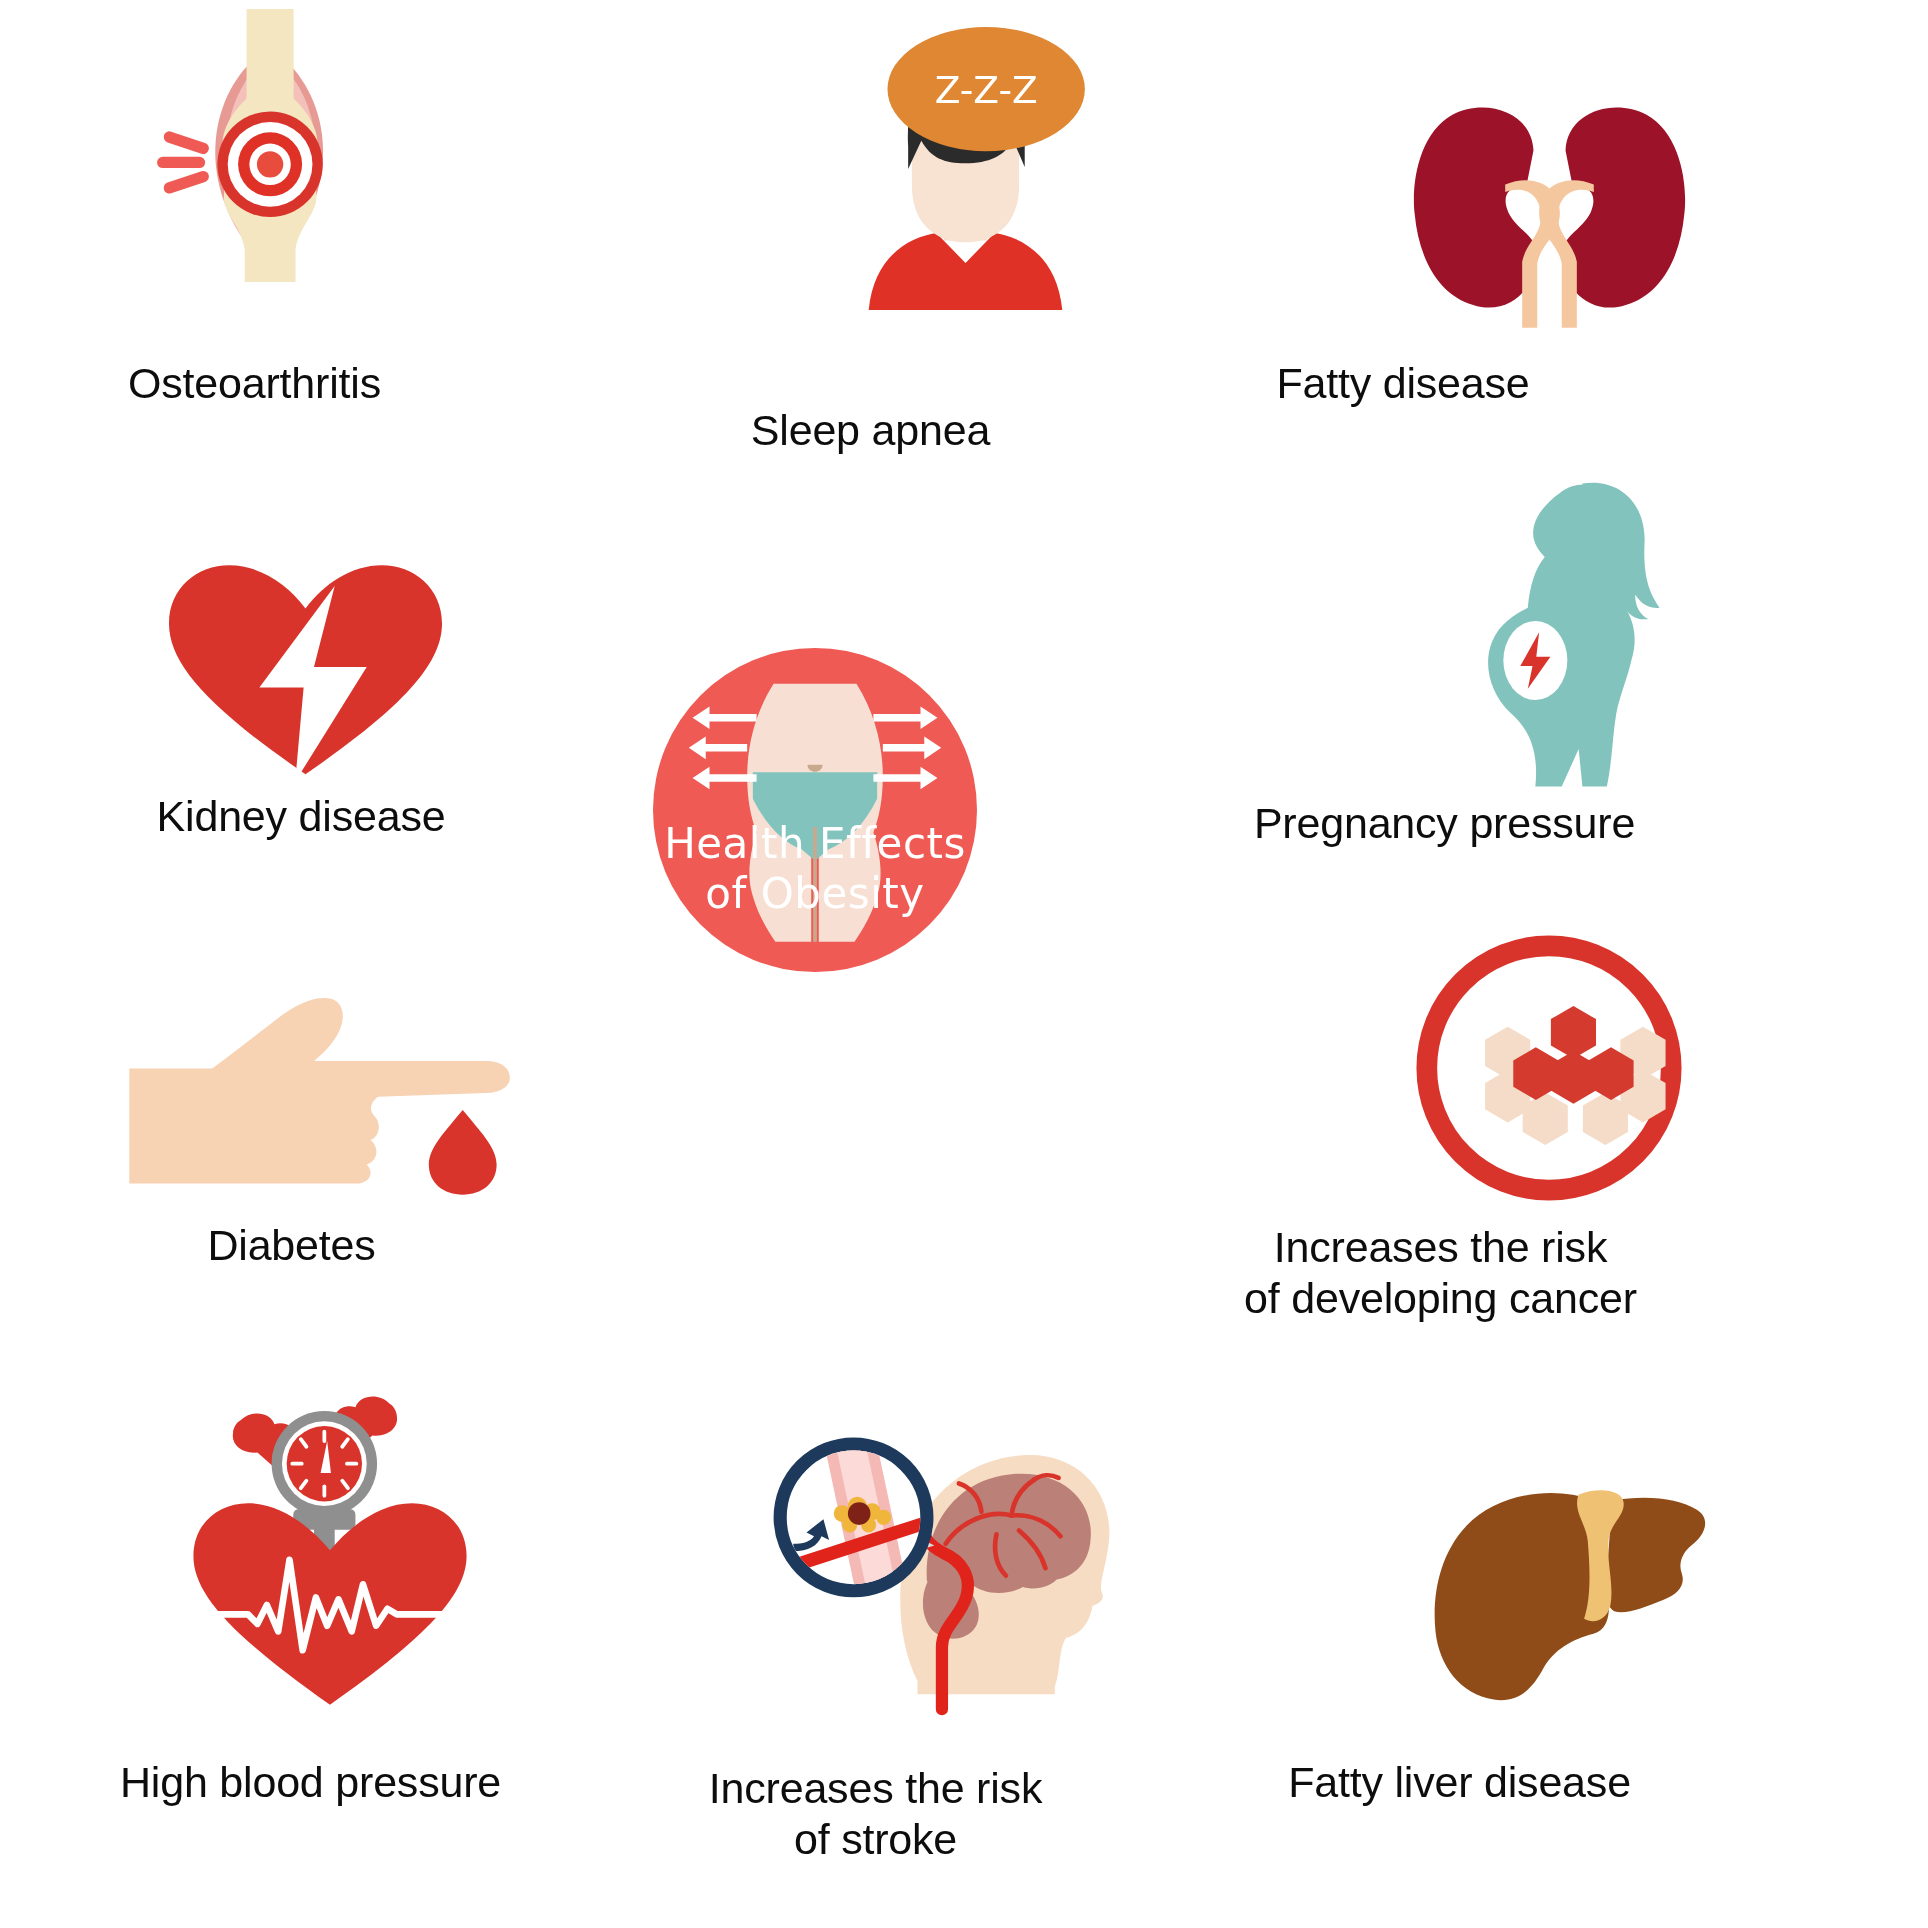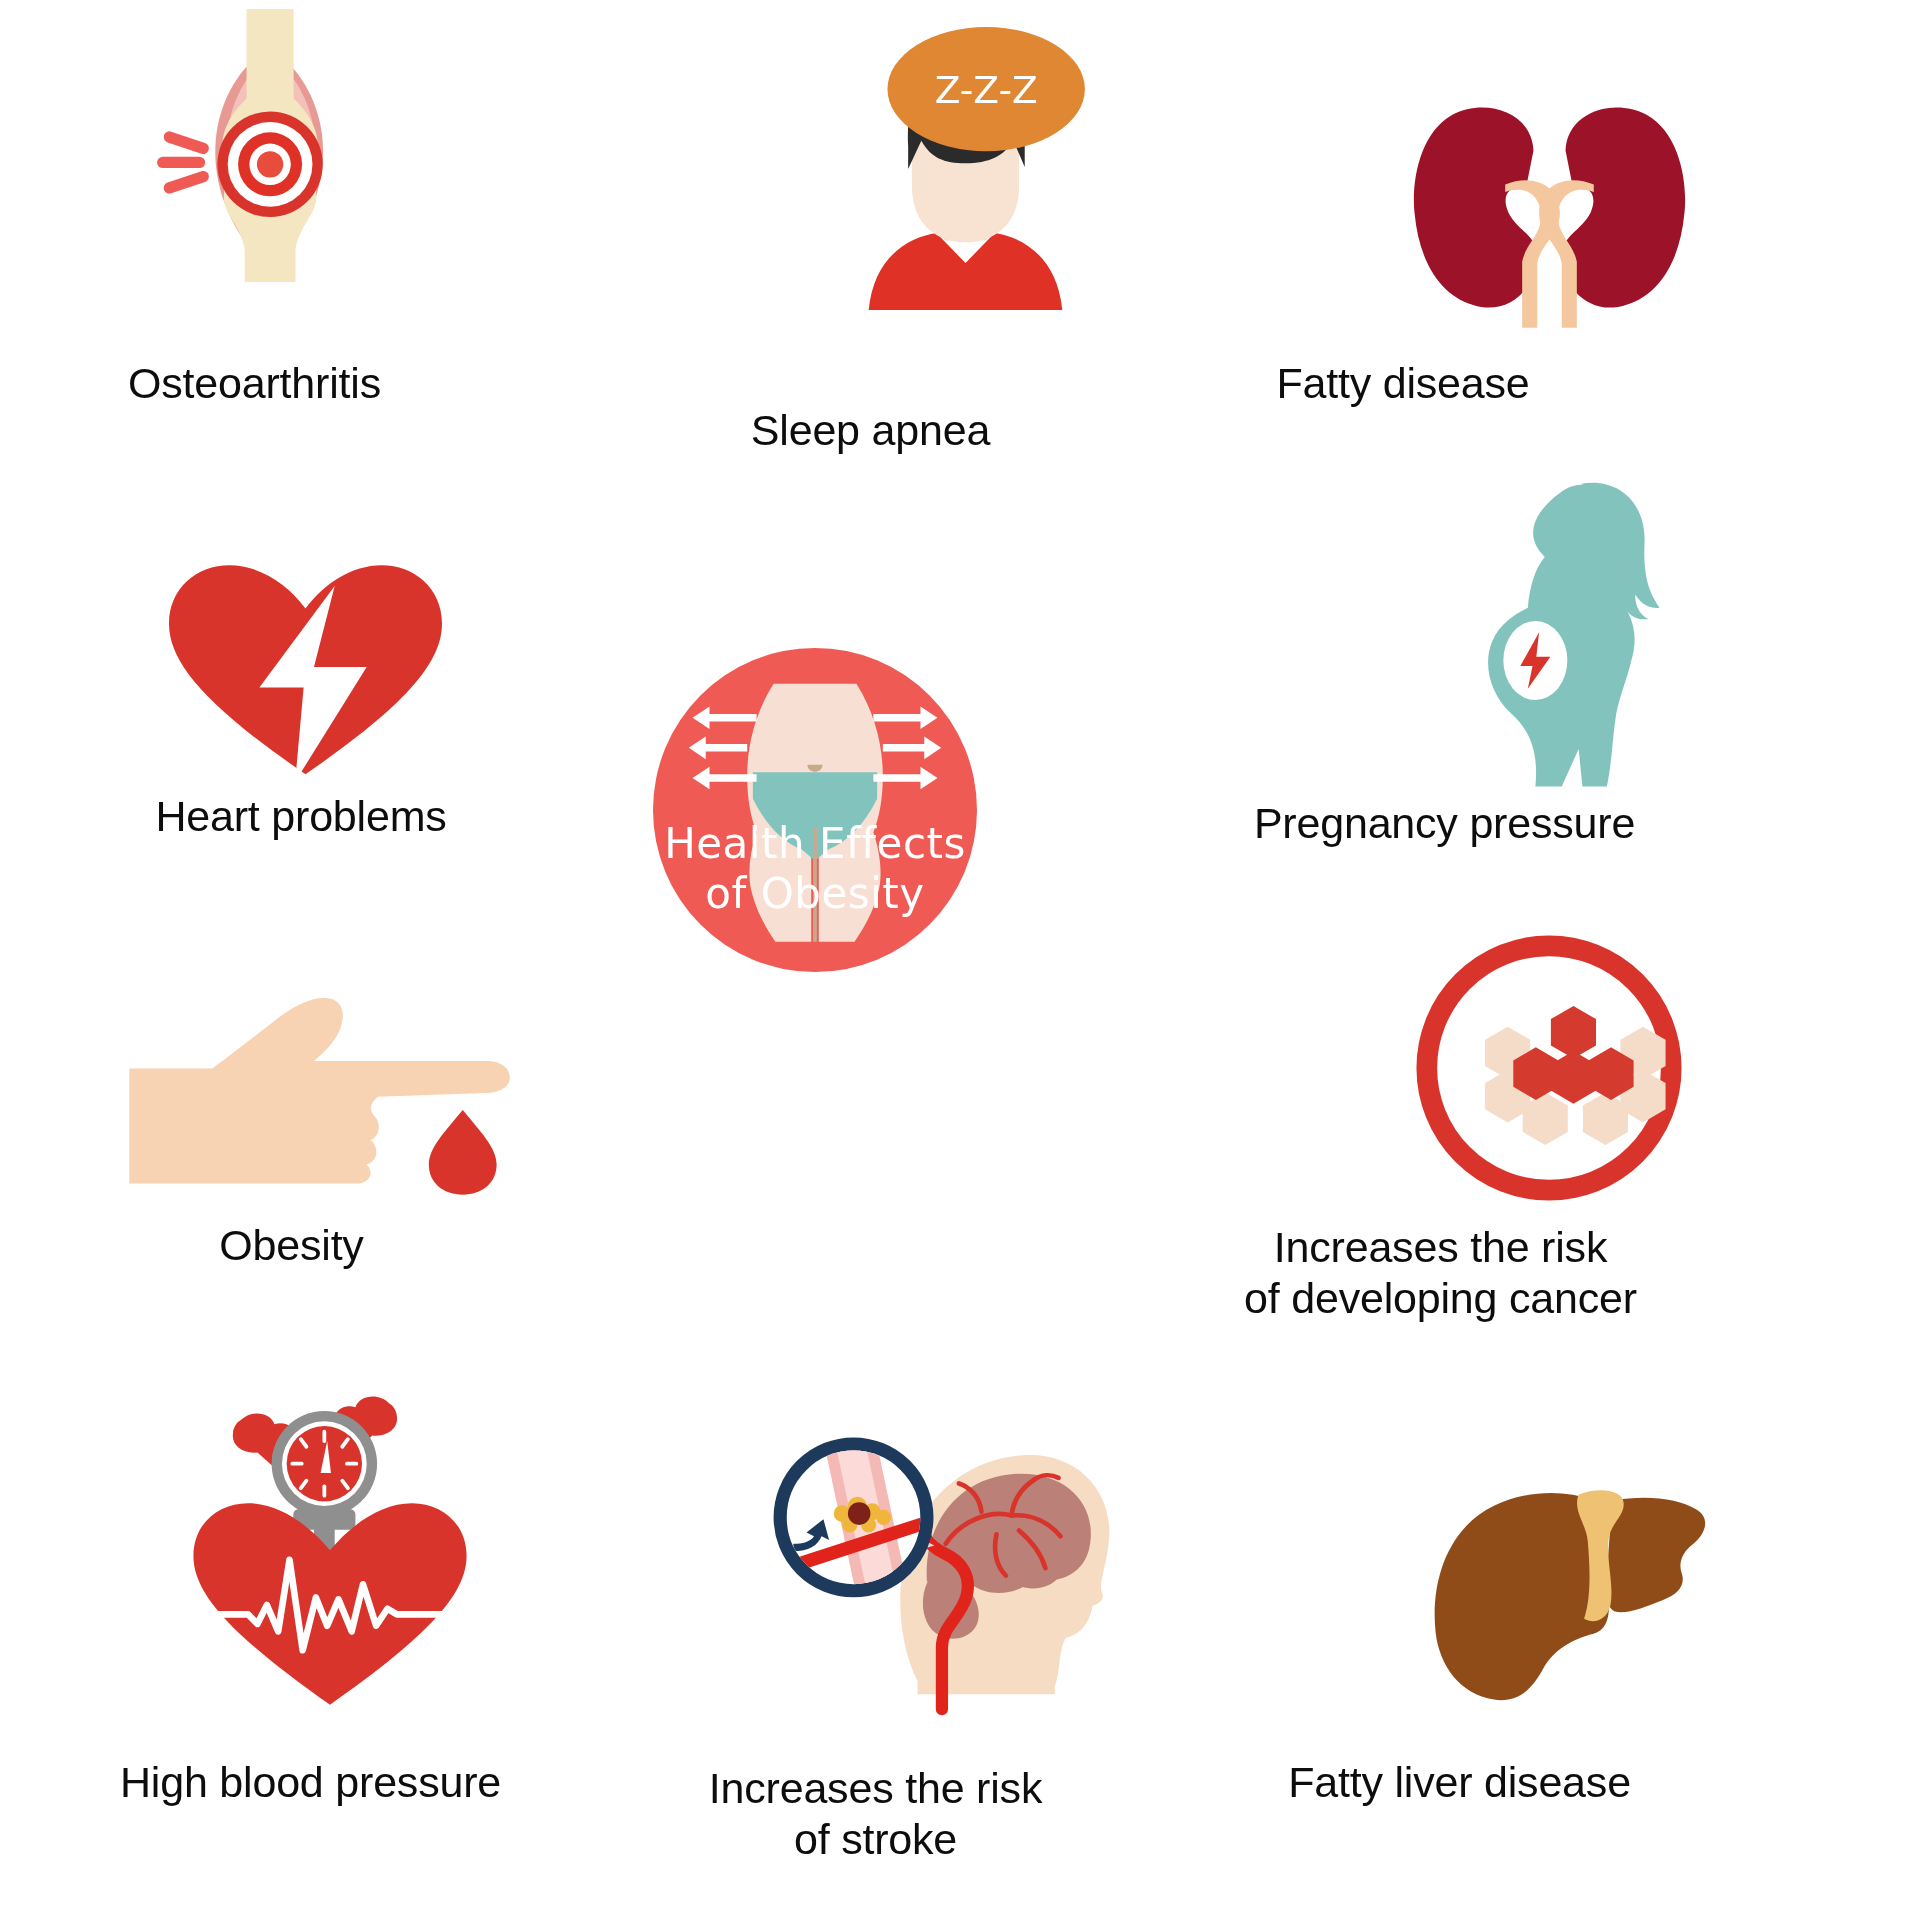--- a/index.html
+++ b/index.html
@@ -124,21 +124,21 @@
     </svg>
   </div>
   <div class="label" style="left:1111px; top:358px; width:584px;">Fatty disease</div>
 
   <div class="node" style="left:169px; top:565px;">
     <svg width="273" height="217" viewBox="0 0 290 230">
       <path d="M145 222 C 40 150, 0 104, 0 62 C 0 24, 30 0, 64 0 C 96 0, 126 20, 145 46 C 164 20, 194 0, 226 0 C 260 0, 290 24, 290 62 C 290 104, 250 150, 145 222 Z" fill="#d9342b"></path>
       <path d="M176 22 L 96 130 L 143 130 L 134 230 L 210 108 L 154 108 Z" fill="#ffffff"></path>
     </svg>
   </div>
-  <div class="label" style="left:28px; top:791px; width:546px;">Heart problems</div>
+  <div class="label" style="left:28px; top:791px; width:546px;">Kidney disease</div>
 
   <div class="node" style="left:1441px; top:476px;">
     <svg width="264" height="320" viewBox="0 0 280 340">
 
       <path d="M150 8 C 190 2, 218 30, 216 72 C 214 112, 224 128, 232 140 C 218 142, 210 132, 206 126 C 206 140, 212 148, 220 152 C 206 154, 198 146, 194 138 C 192 150, 196 156, 202 162 C 188 162, 178 150, 174 138 L 152 110 Z" fill="#82c4bd"></path>
 
       <path d="M126 18 C 146 2, 176 8, 184 32 C 192 56, 182 78, 172 92
                C 184 104, 194 120, 198 144
                C 206 160, 208 176, 202 196
                C 198 214, 190 232, 186 252
@@ -167,21 +167,21 @@
                L 390 72 C 408 72, 416 80, 416 90 C 416 100, 404 106, 390 106
                L 276 110 C 268 116, 266 124, 272 130
                C 280 138, 278 152, 268 156
                C 278 164, 276 178, 264 182
                C 272 190, 268 200, 256 202
                L 12 202 Z" fill="#f7d2b3"></path>
 
       <path d="M366 124 C 384 146, 402 164, 402 182 C 402 202, 386 214, 366 214 C 346 214, 330 202, 330 182 C 330 164, 348 146, 366 124 Z" fill="#d9342b"></path>
     </svg>
   </div>
-  <div class="label" style="left:28px; top:1220px; width:527px;">Obesity</div>
+  <div class="label" style="left:28px; top:1220px; width:527px;">Diabetes</div>
 
   <div class="center-circle"></div>
   <div class="node" style="left:653px; top:648px;">
     <svg width="324" height="324" viewBox="0 0 344 344">
       <defs>
         <clipPath id="circClip">
             <circle cx="172" cy="172" r="172"></circle>
           </clipPath>
       </defs>
       <g clip-path="url(#circClip)">

